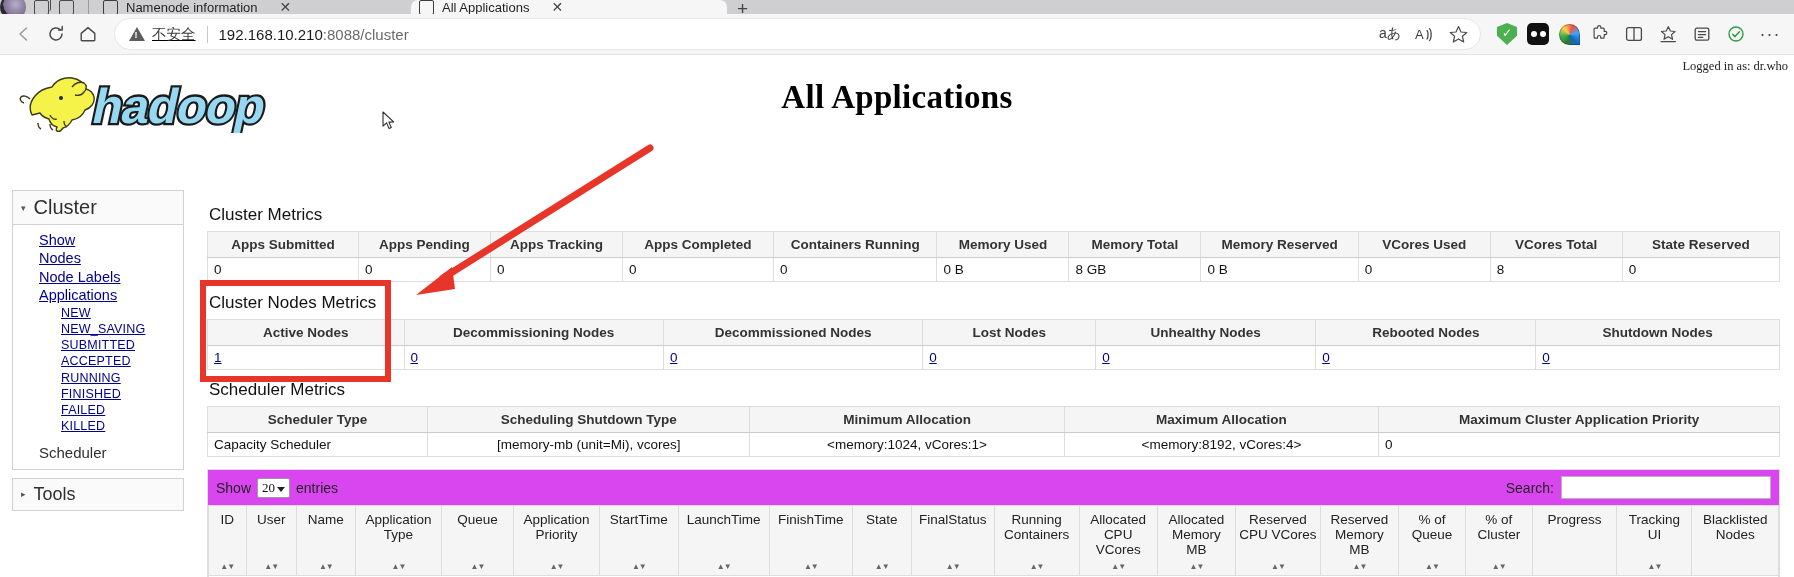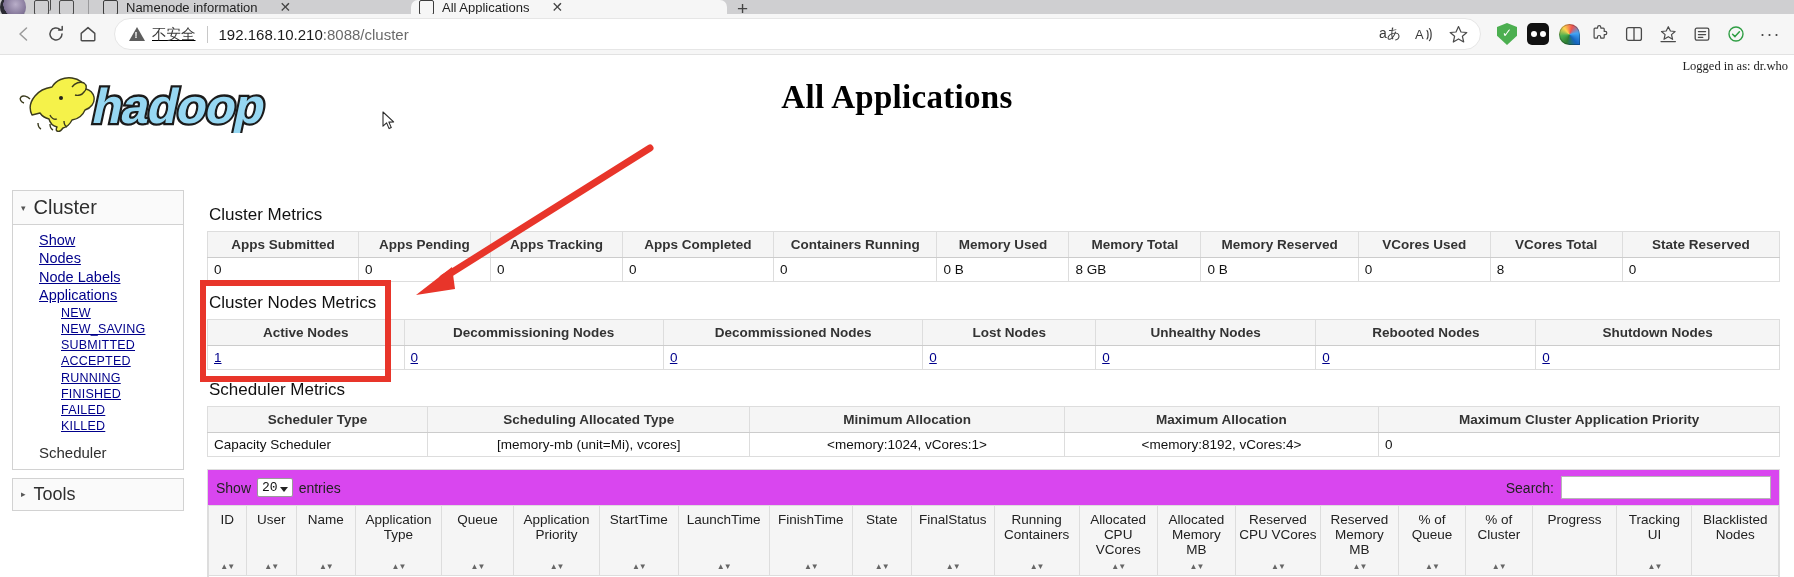--- a/index.html
+++ b/index.html
@@ -130,21 +130,21 @@
 
   
   .dt-wrap{border:1px solid #ddd;margin-top:2px;}
   .dt-top{
     background:#d946ef;border-bottom:1px solid #ddd;padding:6px 8px;
     display:flex;align-items:center;justify-content:space-between;font-size:14px;color:#222;
   }
   .dt-show{display:flex;align-items:center;gap:6px;}
   .dt-sel{
     border:1px solid #9a9a9a;background:#fff;font-size:13px;padding:1px 14px 1px 4px;
-    border-radius:2px;position:relative;font-family:Liberation Mono, monospace;color:#111;
+    border-radius:2px;position:relative;font-family:Liberation Serif, serif;color:#111;
   }
   .dt-sel:after{
     content:"";position:absolute;right:4px;top:8px;
     border-left:4px solid transparent;border-right:4px solid transparent;border-top:5px solid #222;
   }
   .dt-search{display:flex;align-items:center;gap:7px;margin-left:20px;}
   .dt-search input{
     width:200px;height:19px;border:1px solid #b6b6b6;background:#fff;
     font-size:13px;padding:1px 4px;font-family:"Liberation Sans",sans-serif;
   }
@@ -424,21 +424,21 @@
         <colgroup>
           <col style="width:14%">
             <col style="width:20.5%">
             <col style="width:20%">
             <col style="width:20%">
             <col style="width:25.5%">
         </colgroup>
         <thead>
           <tr>
             <th>Scheduler Type</th>
-            <th>Scheduling Allocated Type</th>
+            <th>Scheduling Shutdown Type</th>
             <th>Minimum Allocation</th>
             <th>Maximum Allocation</th>
             <th>Maximum Cluster Application Priority</th>
           </tr>
         </thead>
         <tbody>
           <tr>
             <td>Capacity Scheduler</td>
             <td style="text-align:center">[memory-mb (unit=Mi), vcores]</td>
             <td style="text-align:center">&lt;memory:1024, vCores:1&gt;</td>

